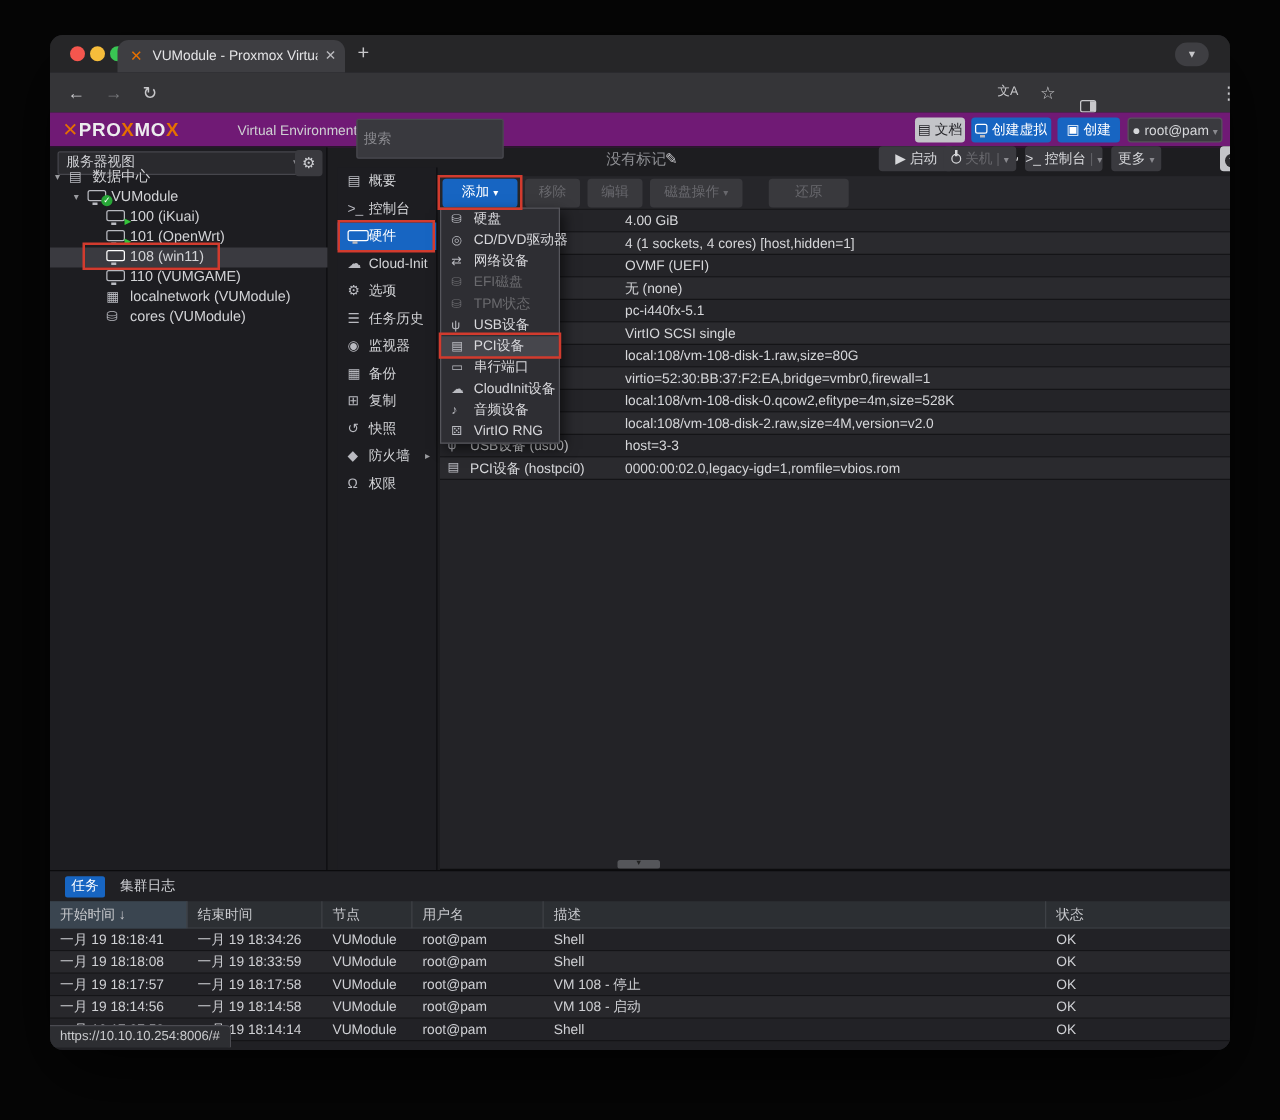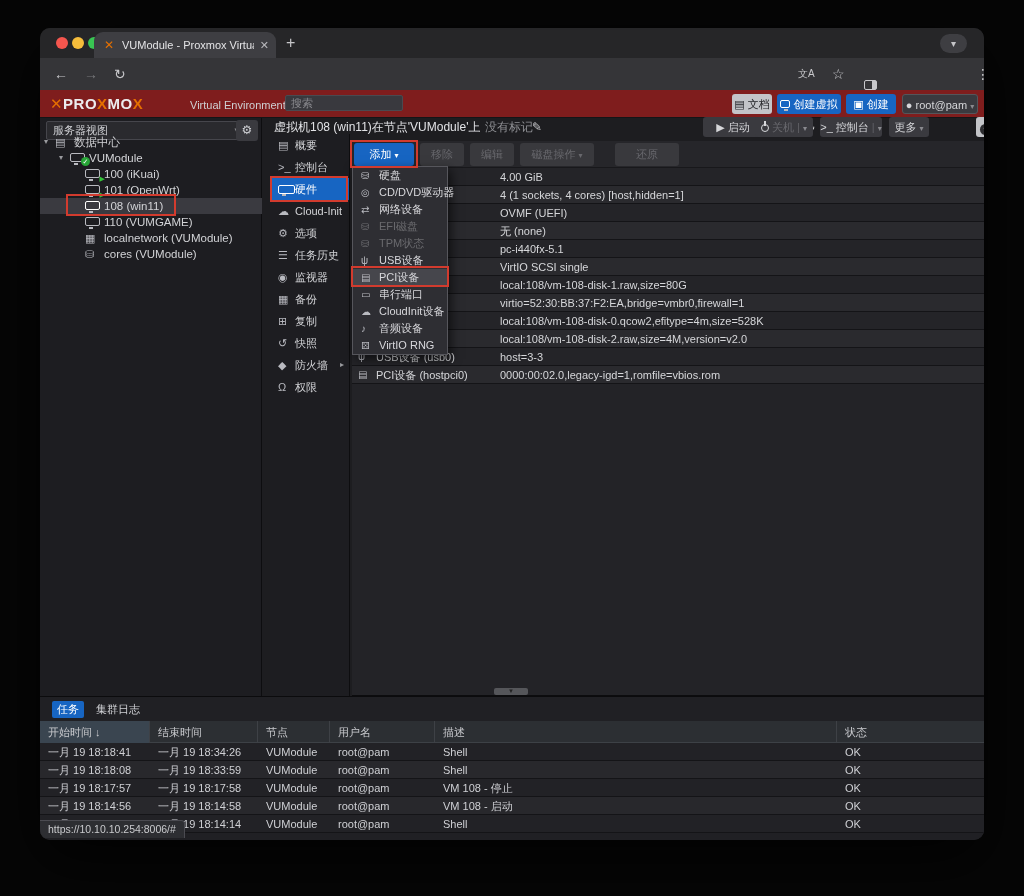--- a/index.html
+++ b/index.html
@@ -34,25 +34,25 @@
   .urltext s{color:#f08a84;}
   .sidepanel{display:inline-block;width:13px;height:10px;border:1.5px solid #c8c8cb;border-radius:2px;position:relative;}
   .sidepanel::after{content:'';position:absolute;right:0;top:0;bottom:0;width:4px;background:#c8c8cb;}
   .incog{position:absolute;left:846px;top:33px;width:82px;height:25px;background:#47474b;border-radius:13px;
     color:#e4e4e6;font-size:11px;line-height:25px;text-align:right;padding-right:9px;}
   .glasses{position:absolute;left:9px;top:9px;width:16px;height:7px;}
   .glasses::before,.glasses::after{content:'';position:absolute;top:0;width:6px;height:6px;border:1.5px solid #d8d8da;border-radius:50%;}
   .glasses::before{left:0}.glasses::after{right:0}
 
   
-  .pveheader{position:absolute;left:0;top:62px;width:944px;height:28px;background:#7f1d1d;border-bottom:1px solid #151517;}
+  .pveheader{position:absolute;left:0;top:62px;width:944px;height:28px;background:#701a75;border-bottom:1px solid #151517;}
   .logo{position:absolute;left:10px;top:5px;font-size:15px;font-weight:bold;color:#ececee;letter-spacing:.5px;}
   .logo .lx{color:var(--orange);}
   .pvesub{position:absolute;left:150px;top:9px;font-size:11px;color:#cfd0d3;}
-  .pvesearch{position:absolute;left:245px;top:5px;width:118px;height:16px;background:#39393e;border:1px solid #4a4a50;
+  .pvesearch{position:absolute;left:245px;top:5px;width:118px;height:32px;background:#39393e;border:1px solid #4a4a50;
     border-radius:2px;color:#d6d7da;font-size:11px;padding:0 5px;outline:none;}
   .pvesearch::placeholder{color:#8a8a8f;}
   .hbtn{position:absolute;top:4px;height:20px;border-radius:3px;font-size:11px;line-height:20px;text-align:center;color:#fff;}
   .hbtn.light{background:#c3c4c8;color:#26262a;}
   .hbtn.blue{background:var(--blue);}
   .hbtn.dark{background:#3a3a3f;border:1px solid #55555a;color:#d6d7da;}
 
   
   .treepanel{position:absolute;left:0;top:90px;width:222px;height:578px;background:#1d1d21;border-right:1px solid #0d0d0f;}
   .viewsel{position:absolute;left:6px;top:3px;width:200px;height:19px;background:#2a2a2e;border:1px solid #46464c;
@@ -212,21 +212,20 @@
           <div class="trow" style="padding-left: 34px;">
             <span class="caret"></span><span class="tico">▦</span><span class="tlabel">localnetwork (VUModule)</span>
           </div>
           <div class="trow" style="padding-left: 34px;">
             <span class="caret"></span><span class="tico">⛁</span><span class="tlabel">cores (VUModule)</span>
           </div>
         </div>
     </div>
 
     <div class="vmtitle">
-      <span style="position:absolute;left:4px">虚拟机108 (win11)在节点'VUModule'上</span>
       <span class="vmtags" style="position:absolute;left:215px">没有标记</span>
       <span style="position:absolute;left:262px;color:#c8c8cb">✎</span>
       <div class="tbtn" style="left:433px;width:60px">▶ <span>启动</span></div>
       <div class="tbtn" style="left:485px;width:58px"><span class="power"></span> <span class="disabledtxt" style="color:#68686d">关机</span><span class="divr">|</span><span style="font-size:8px;color:#8a8a8f">▾</span></div>
       <div class="tbtn" style="left:550px;width:62px">&gt;_ <span>控制台</span><span class="divr">|</span><span style="font-size:8px;color:#8a8a8f">▾</span></div>
       <div class="tbtn" style="left:619px;width:40px"><span>更多</span> <span style="font-size:8px;color:#8a8a8f">▾</span></div>
       <div class="tbtn light" style="left:666px;width:44px"><span class="helpdot">?</span> <span>帮助</span></div>
     </div>
 
     <div class="menupanel">

